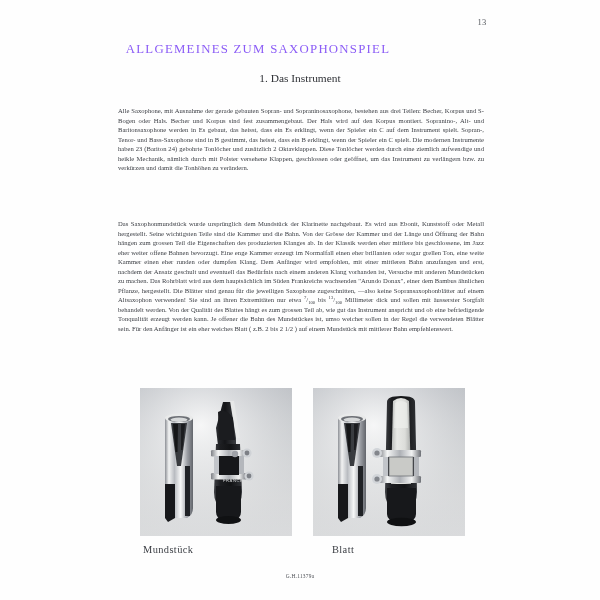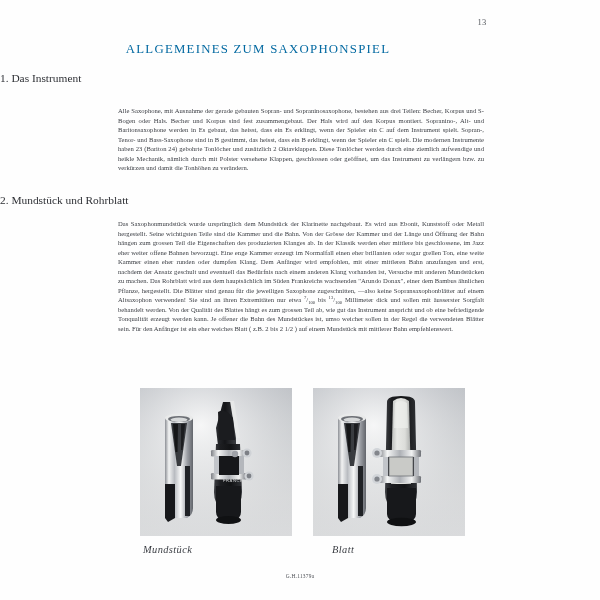--- a/index.html
+++ b/index.html
@@ -31,29 +31,29 @@
   }
   
   #doc-title {
     position: absolute;
     top: 42px;
     left: 0;
     width: 516px;
     text-align: center;
     font-size: 12.8px;
     letter-spacing: 1.25px;
-    color: #0369a1;
+    color: #8b5cf6;
     font-weight: 400;
   }
   
   .section-heading {
     position: absolute;
     left: 0;
     width: 600px;
-    text-align: left;
+    text-align: center;
     font-size: 11.4px;
     color: #2e3035;
     font-weight: 400;
   }
   #heading-1 { top: 72px; }
   #heading-2 { top: 194px; }
 
   
   .bodytext {
     position: absolute;
@@ -105,21 +105,20 @@
   }
   #photo-left  { left: 140px; }
   #photo-right { left: 313px; }
 
   .photo svg { display: block; }
 
   .caption {
     position: absolute;
     top: 156px;
     font-family: "Liberation Serif", "DejaVu Serif", serif;
-    font-style: italic;
     font-size: 10.4px;
     color: #3b3e44;
     letter-spacing: .4px;
   }
   #caption-left  { left: 143px; }
   #caption-right { left: 316px; margin-left: 16px; }
 
   #plate-number {
     position: absolute;
     top: 185px;
@@ -137,21 +136,20 @@
 <div id="page">
 
   <div id="page-number">13</div>
 
   <div id="doc-title">ALLGEMEINES ZUM SAXOPHONSPIEL</div>
 
   <div id="heading-1" class="section-heading">1. Das Instrument</div>
 
   <div id="para-1" class="bodytext">Alle Saxophone,  mit Ausnahme der gerade gebauten Sopran- und Sopraninosaxophone, bestehen aus drei Teilen: Becher, Korpus und S-Bogen oder Hals.  Becher und Korpus sind fest zusammengebaut.  Der Hals wird auf den Korpus montiert.  Sopranino-, Alt- und Baritonsaxophone werden in Es gebaut, das heisst,  dass  ein  Es erklingt, wenn der Spieler ein C auf dem Instrument spielt.  Sopran-, Tenor- und Bass-Saxophone sind in B gestimmt, das heisst,  dass  ein B erklingt, wenn der Spieler ein C spielt.  Die modernen Instrumente haben 23 (Bariton 24) gebohrte Tonlöcher und zusätzlich 2 Oktavklappen.  Diese Tonlöcher werden durch eine ziemlich aufwendige und heikle Mechanik, nämlich durch mit Polster versehene Klappen, geschlossen oder geöffnet, um das Instrument zu verlängern  bzw. zu verkürzen und  damit die Tonhöhen zu verändern.</div>
 
-  <div id="heading-2" class="section-heading">2. Mundstück und Rohrblatt</div>
 
   <div id="para-2" class="bodytext"><span>Das Saxophonmundstück wurde ursprünglich dem Mundstück der Klarinette nachgebaut.  Es wird  aus Ebonit, Kunststoff oder Metall hergestellt.  Seine wichtigsten Teile sind die Kammer und die Bahn.  Von der Grösse der Kammer und der Länge und Öffnung der Bahn hängen zum grossen Teil die Eigenschaften des produzierten Klanges ab.  In der Klassik werden eher mittlere bis geschlossene, im Jazz eher weiter offene Bahnen bevorzugt. Eine enge Kammer erzeugt im Normalfall einen eher brillanten oder sogar grellen Ton, eine weite Kammer einen eher runden oder dumpfen Klang.  Dem Anfänger wird empfohlen, mit einer mittleren Bahn anzufangen und erst, nachdem der Ansatz geschult  und eventuell das Bedürfnis nach einem anderen Klang vorhanden ist, Versuche mit anderen Mundstücken zu machen.   Das Rohrblatt wird aus dem  hauptsächlich im Süden Frankreichs wachsenden "Arundo Donax", einer dem Bambus ähnlichen Pflanze, hergestellt.  Die Blätter sind genau für die jeweiligen Saxophone zugeschnitten, —also keine Sopransaxophonblätter auf einem Altsaxophon verwenden! Sie sind an ihren Extremitäten nur etwa </span><sup class="frac-num">7</sup>/<sub class="frac-den">100</sub><span> bis </span><sup class="frac-num">13</sup>/<sub class="frac-den">100</sub><span> Millimeter dick und sollen mit äusserster Sorgfalt behandelt werden.  Von der Qualität des Blattes hängt es zum grossen Teil ab, wie gut das Instrument anspricht und ob eine befriedigende Tonqualität erzeugt werden kann.  Je offener die Bahn des Mundstückes ist, umso weicher sollen in der Regel die verwendeten Blätter sein.  Für den Anfänger ist ein eher weiches Blatt ( z.B. 2 bis 2 1/2 ) auf einem Mundstück mit mittlerer Bahn empfehlenswert.</span></div>
 
   <div id="figures">
 
     <div id="photo-left" class="photo">
       <svg width="152" height="148" viewBox="0 0 152 148">
         <defs>
           <linearGradient id="capL" x1="0" y1="0" x2="1" y2="0">
             <stop offset="0%" stop-color="#8d9096"></stop>

